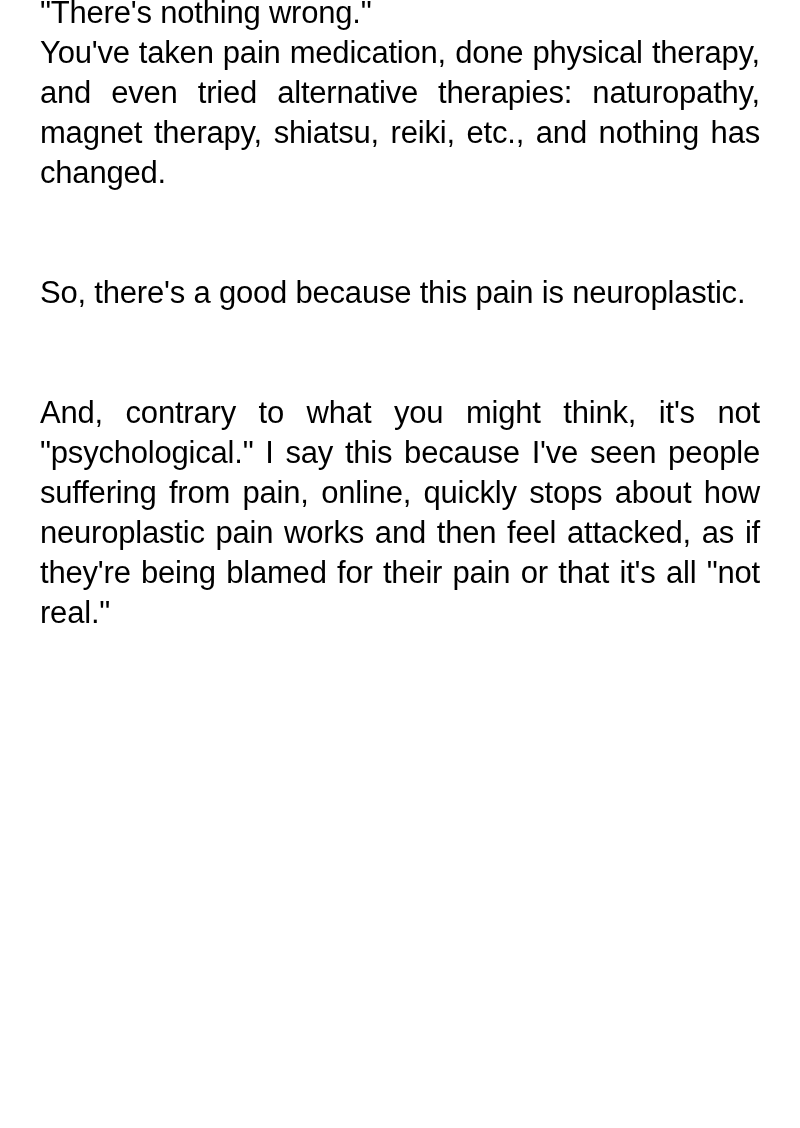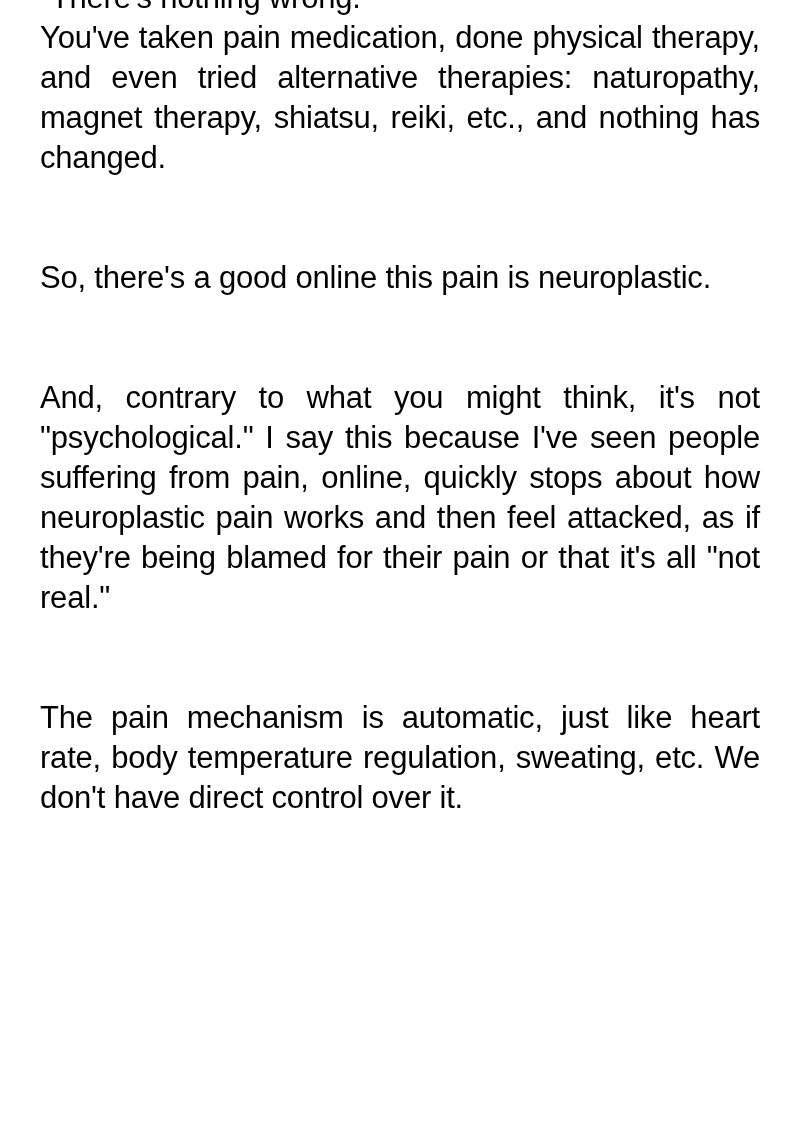--- a/index.html
+++ b/index.html
@@ -12,21 +12,21 @@
     height: 1128px;
     overflow: hidden;
     font-family: "Liberation Sans", sans-serif;
     color: #000000;
   }
   .page {
     width: 800px;
     height: 1128px;
     position: relative;
     box-sizing: border-box;
-    padding: 0 40px;
+    padding: 15px 40px;
     overflow: hidden;
   }
   .article {
     position: relative;
     top: -22px;
   }
   p.para {
     margin: 0;
     font-size: 31px;
     line-height: 40px;
@@ -54,28 +54,27 @@
 
     <p class="para clipped-top">"There's nothing wrong."</p>
 
     <p class="para">You've taken pain medication, done physical therapy, and even tried alternative therapies: naturopathy, magnet therapy, shiatsu, reiki, etc., and nothing has changed.</p>
 
     <div class="gap-sm"></div>
 
 
     <div class="gap-sm"></div>
 
-    <p class="para">So, there's a good online this pain is neuroplastic.</p>
+    <p class="para">So, there's a good because this pain is neuroplastic.</p>
 
     <div class="gap-lg"></div>
 
     <p class="para">And, contrary to what you might think, it's not "psychological." I say this because I've seen people suffering from pain, online, quickly stops about how neuroplastic pain works and then feel attacked, as if they're being blamed for their pain or that it's all "not real."</p>
 
     <div class="gap-sm"></div>
 
 
     <div class="gap-sm"></div>
 
-    <p class="para">The pain mechanism is automatic, just like heart rate, body temperature regulation, sweating, etc. We don't have direct control over it.</p>
 
 
   </div>
 </div>
 
 </body></html>

